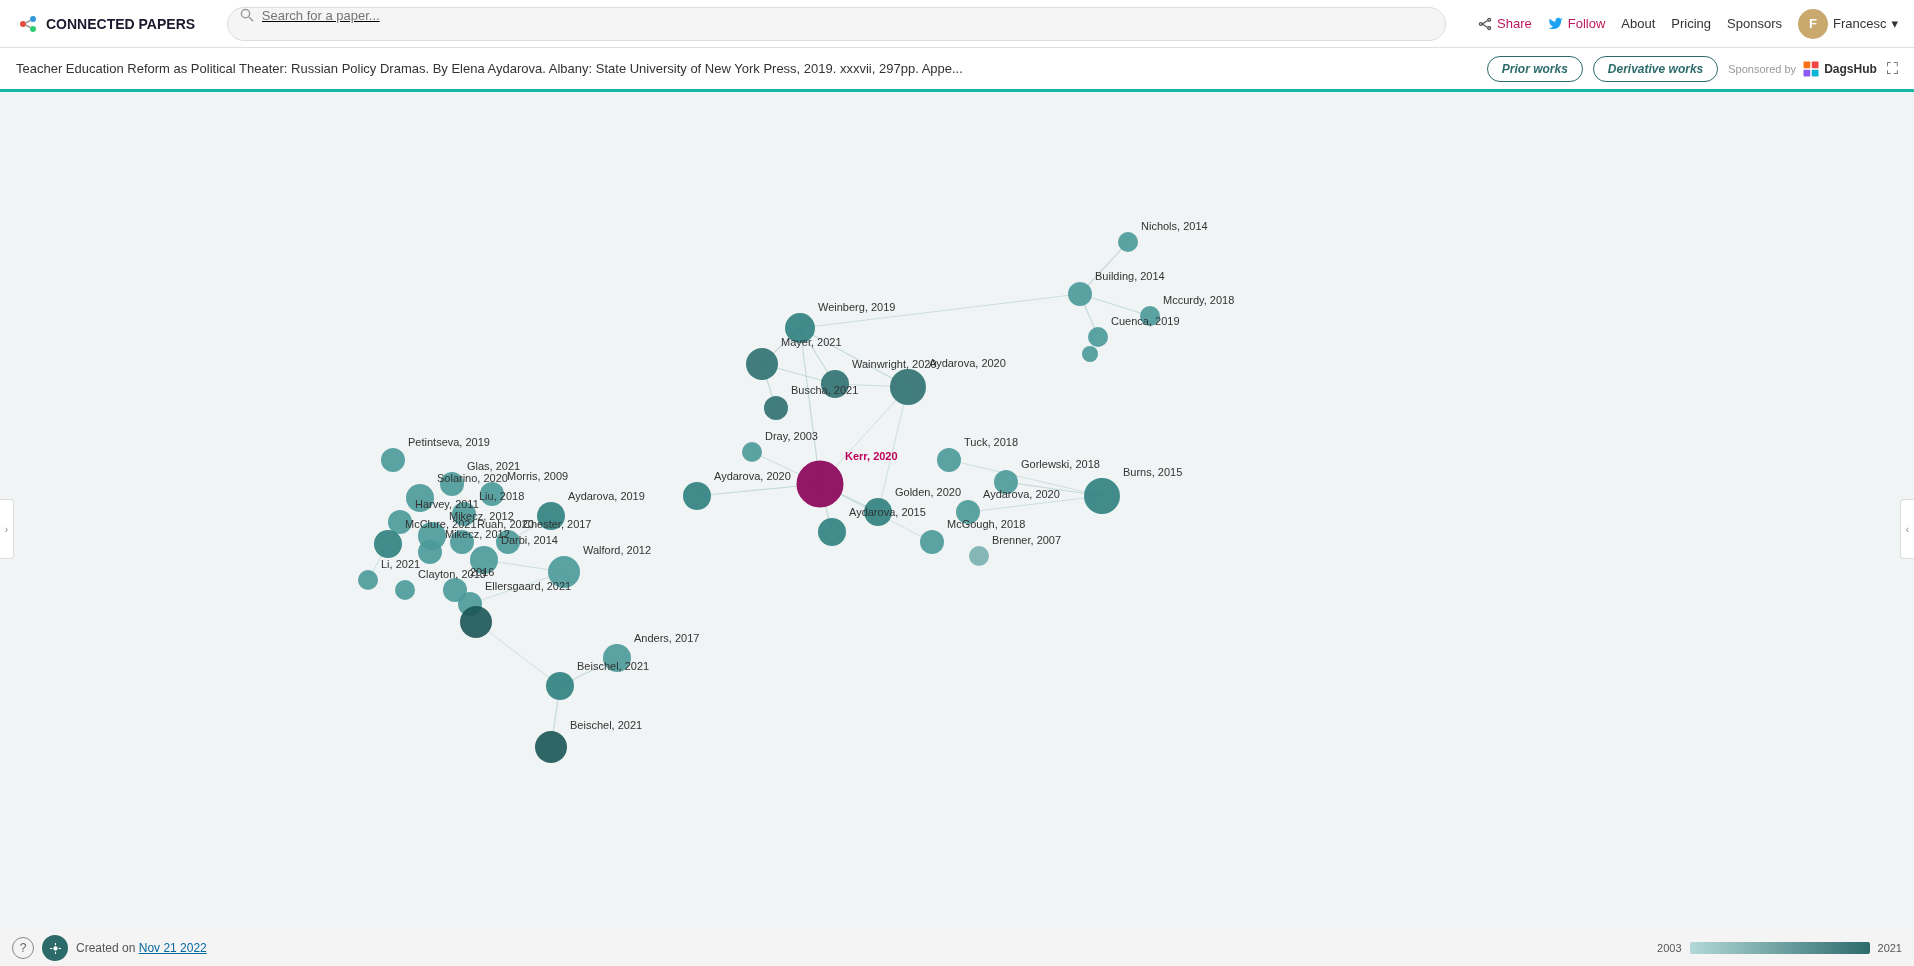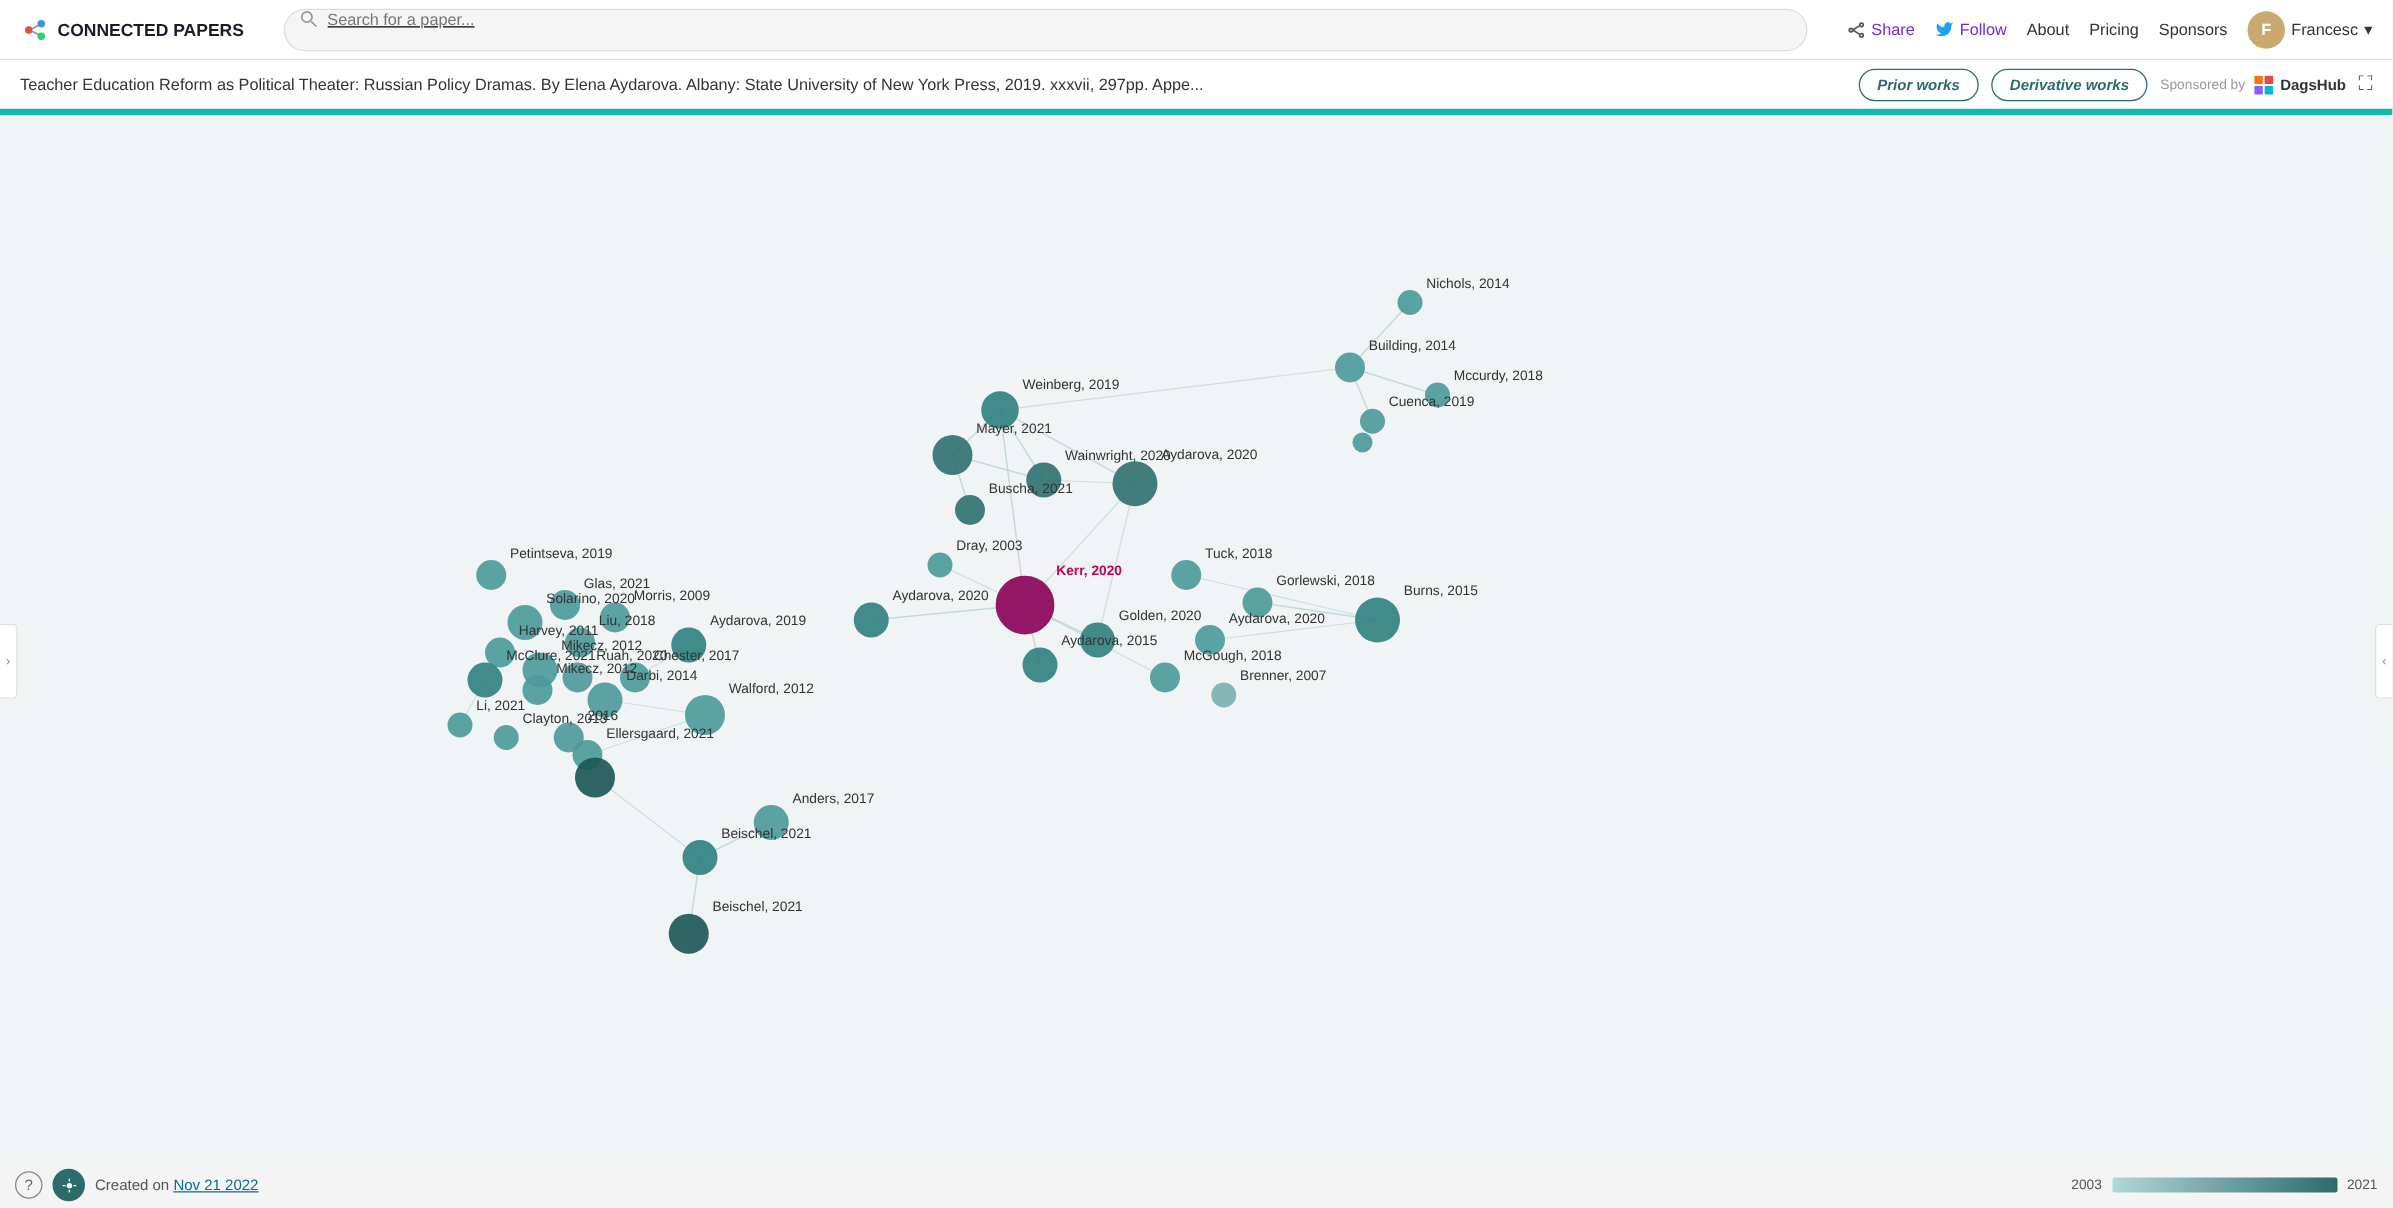--- a/index.html
+++ b/index.html
@@ -54,21 +54,21 @@
     .header-actions {
       display: flex;
       align-items: center;
       gap: 16px;
     }
     .header-btn {
       display: flex;
       align-items: center;
       gap: 5px;
       font-size: 13px;
-      color: #6d28d9;
+      color: #be185d;
       cursor: pointer;
       background: none;
       border: none;
       font-weight: 500;
     }
     .header-link {
       font-size: 13px;
       color: #333;
       cursor: pointer;
       background: none;
@@ -97,21 +97,21 @@
       border: none;
       font-size: 13px;
       color: #333;
     }
 
     
     .paper-bar {
       display: flex;
       align-items: center;
       background: #fff;
-      border-bottom: 5px solid #14b8a6;
+      border-bottom: 3px solid #14b8a6;
       padding: 0 16px;
       height: 44px;
       gap: 12px;
     }
     .paper-title {
       flex: 1;
       font-size: 13px;
       color: #333;
       overflow: hidden;
       text-overflow: ellipsis;

